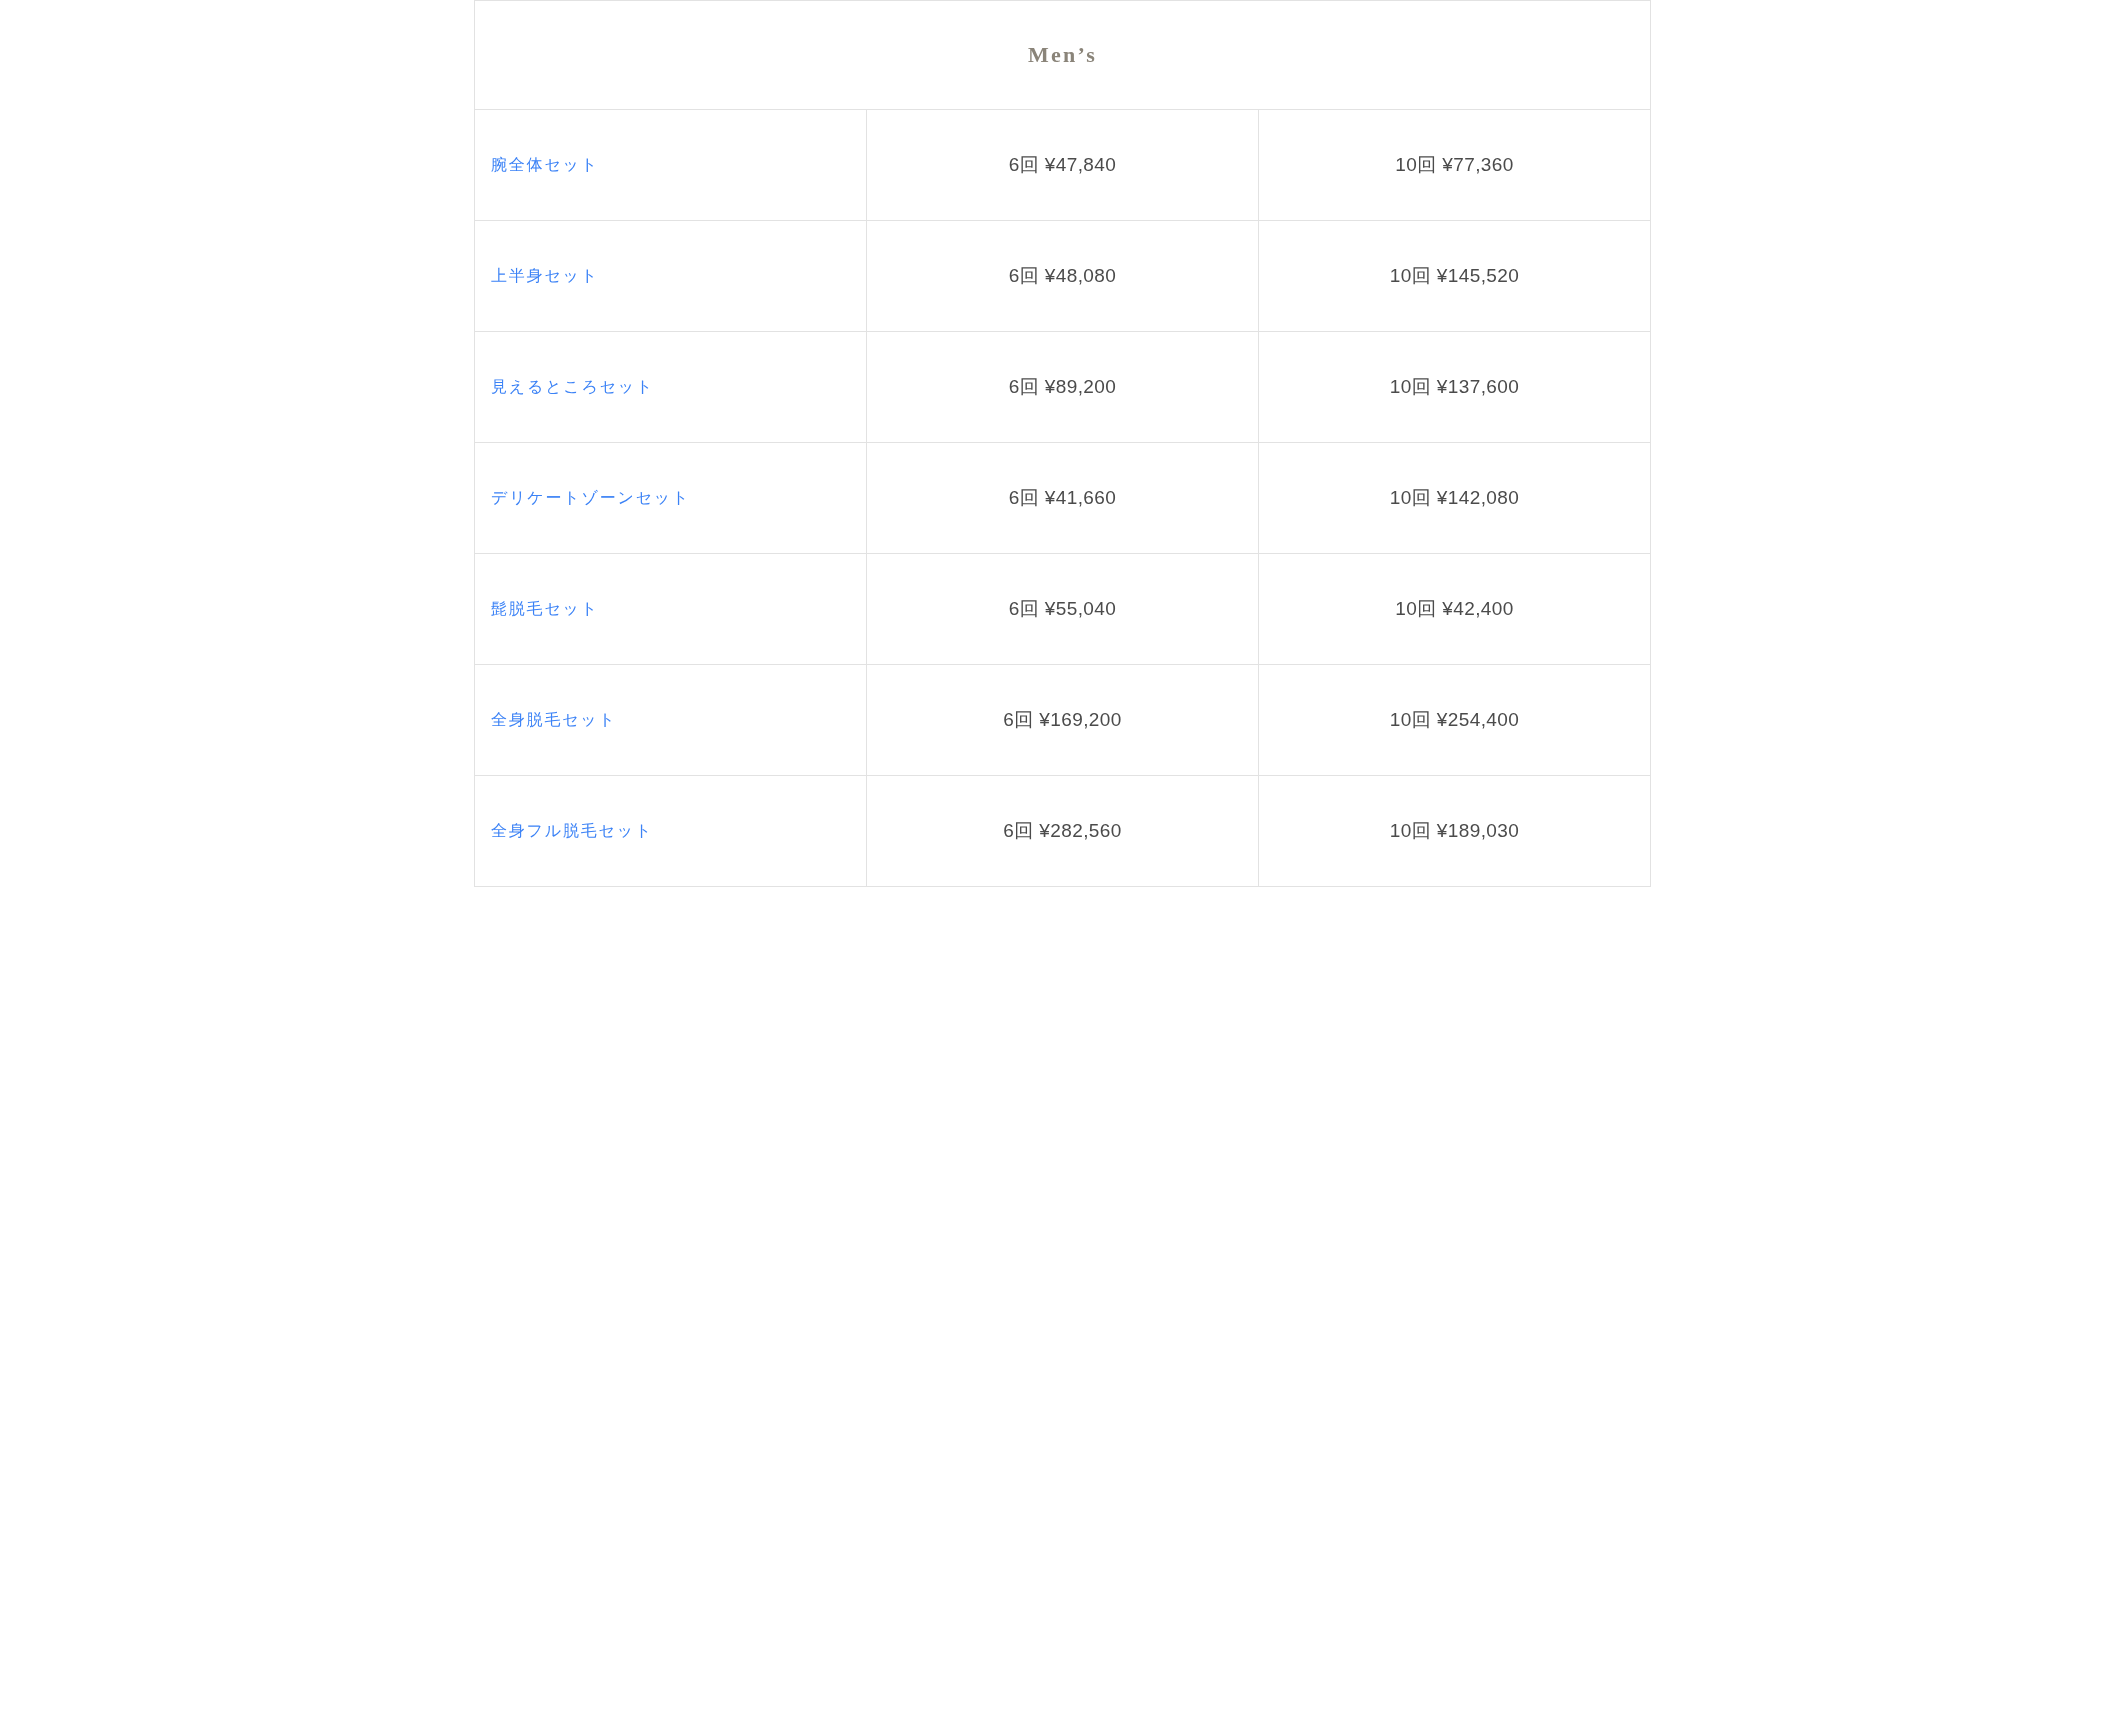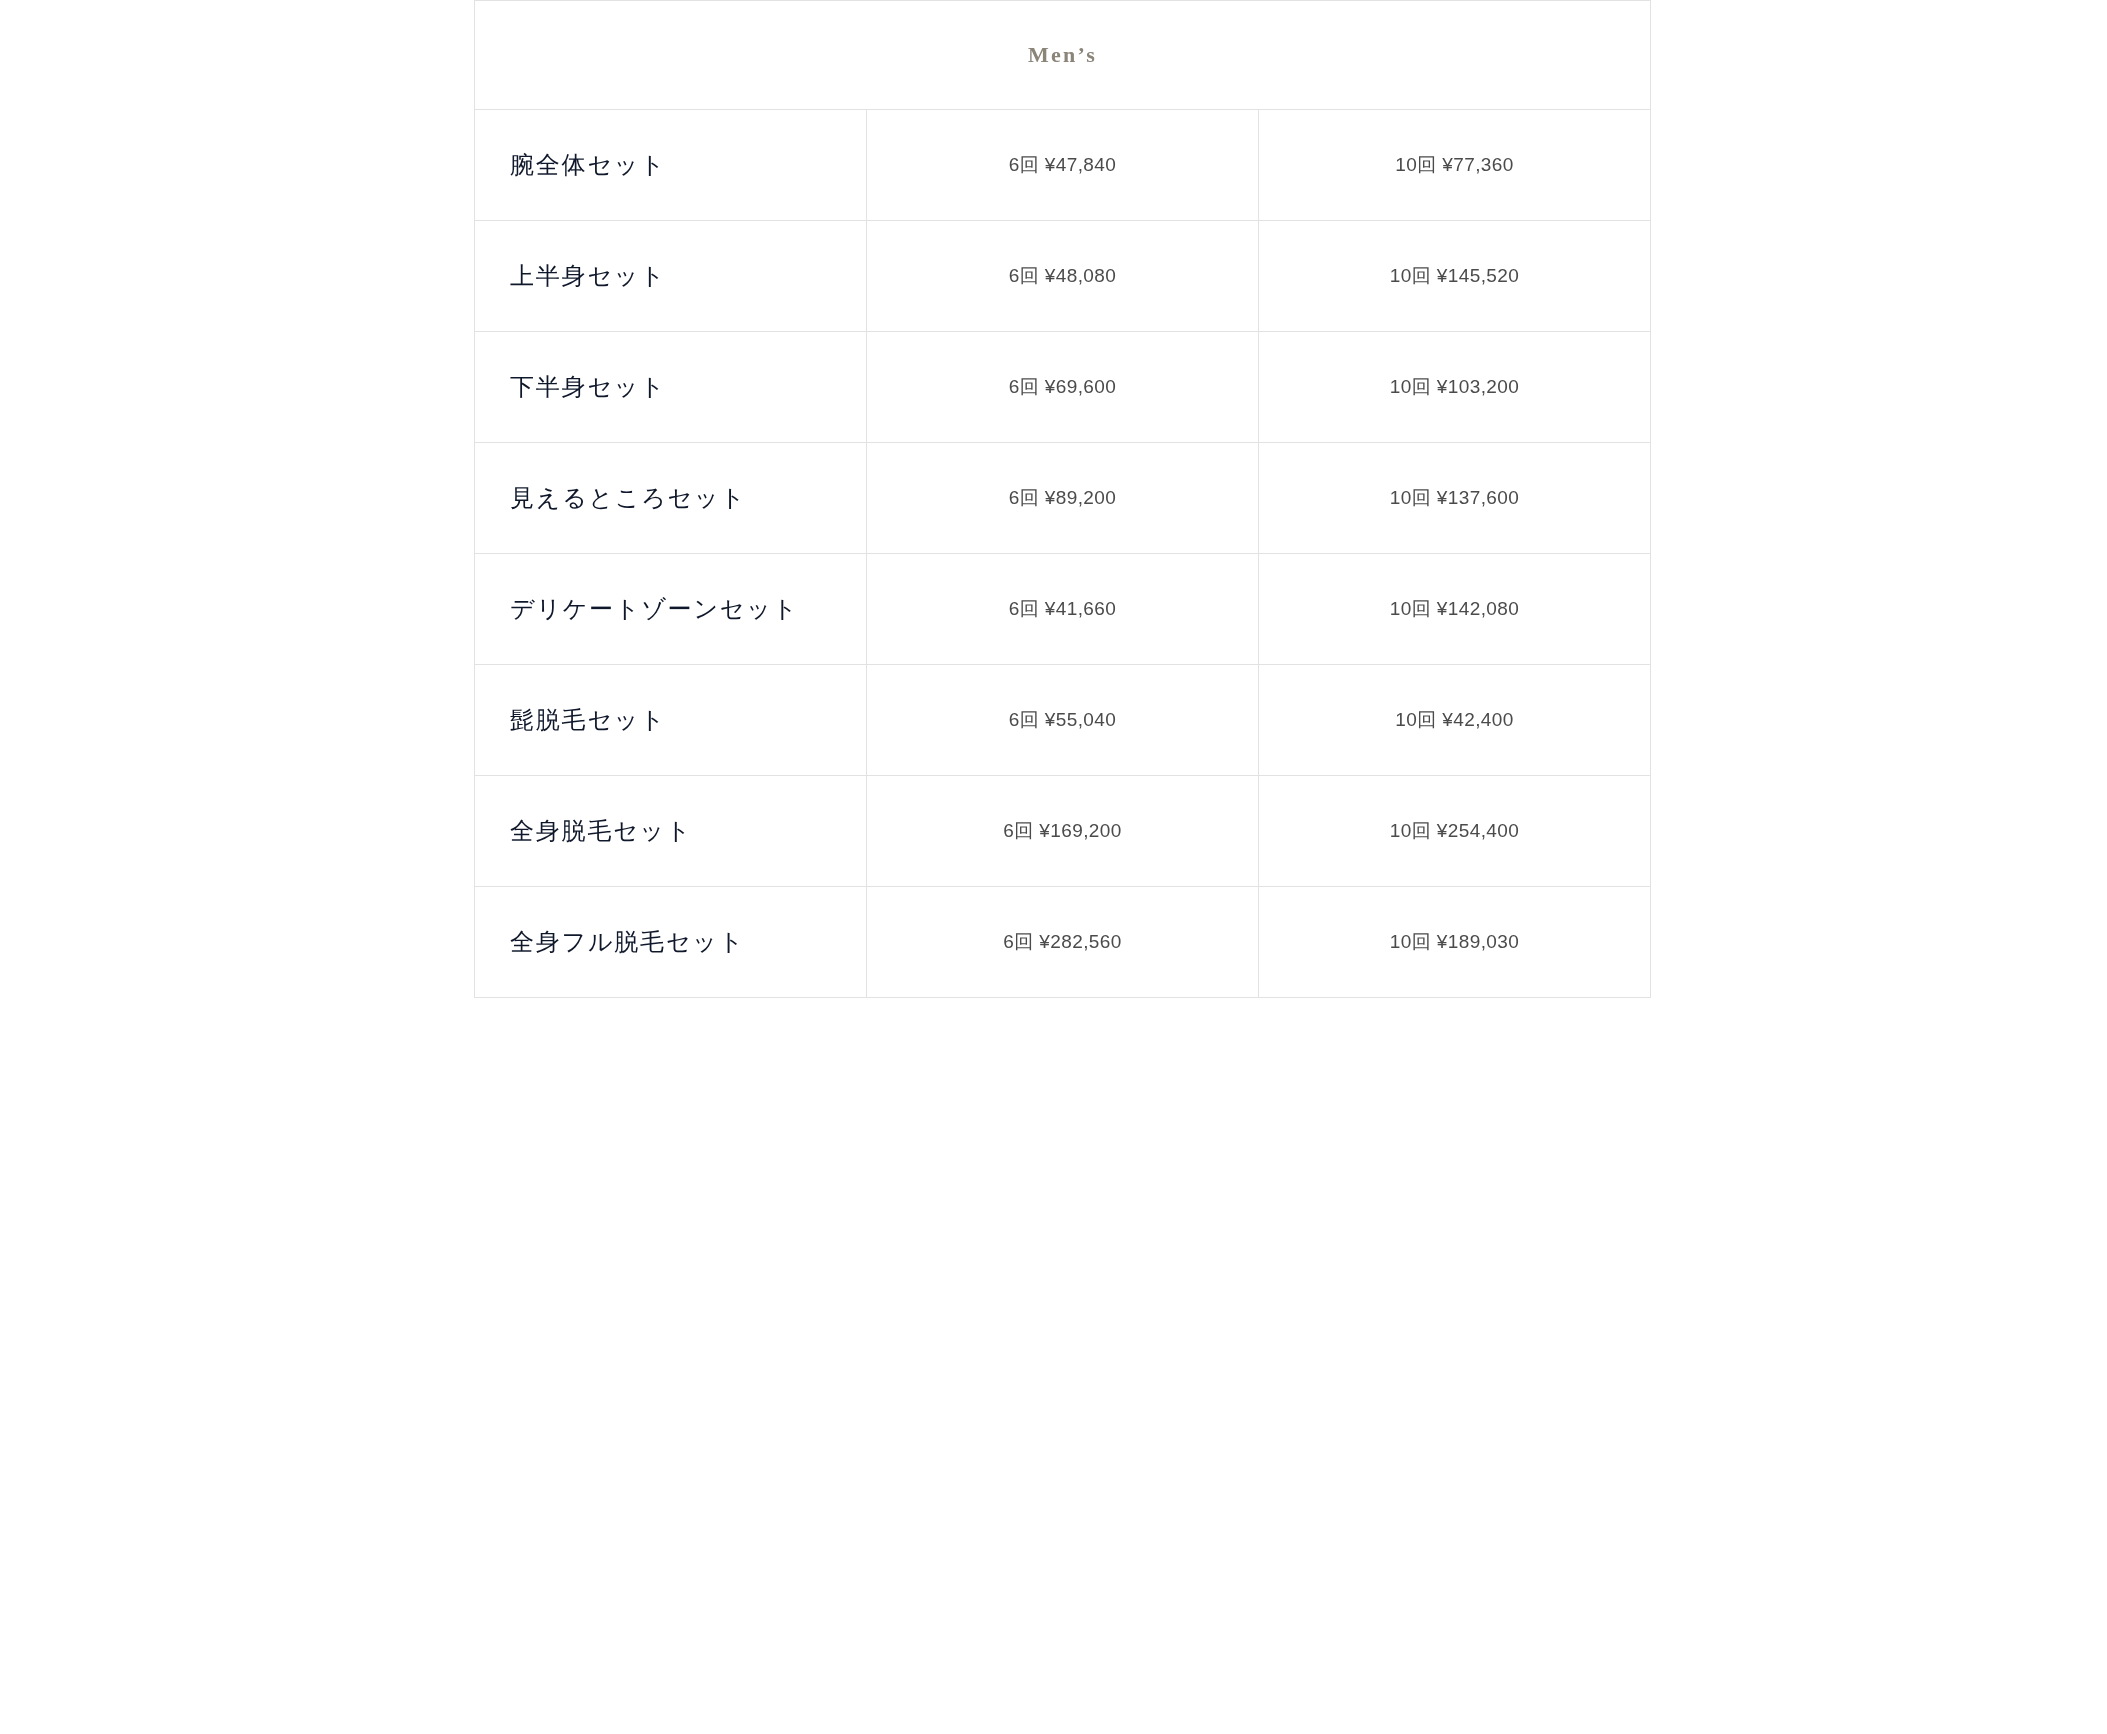--- a/index.html
+++ b/index.html
@@ -54,23 +54,23 @@
     vertical-align: middle;
   }
 
   
   tbody tr {
     height: 111px;
   }
 
   td.plan-name {
     width: 719px;
-    padding-left: 35px;
-    font-size: 24px;
-    color: #0f172a;
+    padding-left: 16px;
+    font-size: 16px;
+    color: #3b82f6;
     letter-spacing: 1.8px;
     font-weight: 400;
     vertical-align: middle;
   }
 
   td.price-cell {
     width: 223px;
     text-align: center;
     font-size: 19px;
     color: #4b4b4b;
@@ -96,25 +96,20 @@
           <td class="plan-name">腕全体セット</td>
           <td class="price-cell">6回 ¥47,840</td>
           <td class="price-cell">10回 ¥77,360</td>
         </tr>
         <tr>
           <td class="plan-name">上半身セット</td>
           <td class="price-cell">6回 ¥48,080</td>
           <td class="price-cell">10回 ¥145,520</td>
         </tr>
         <tr>
-          <td class="plan-name">下半身セット</td>
-          <td class="price-cell">6回 ¥69,600</td>
-          <td class="price-cell">10回 ¥103,200</td>
-        </tr>
-        <tr>
           <td class="plan-name">見えるところセット</td>
           <td class="price-cell">6回 ¥89,200</td>
           <td class="price-cell">10回 ¥137,600</td>
         </tr>
         <tr>
           <td class="plan-name">デリケートゾーンセット</td>
           <td class="price-cell">6回 ¥41,660</td>
           <td class="price-cell">10回 ¥142,080</td>
         </tr>
         <tr>

